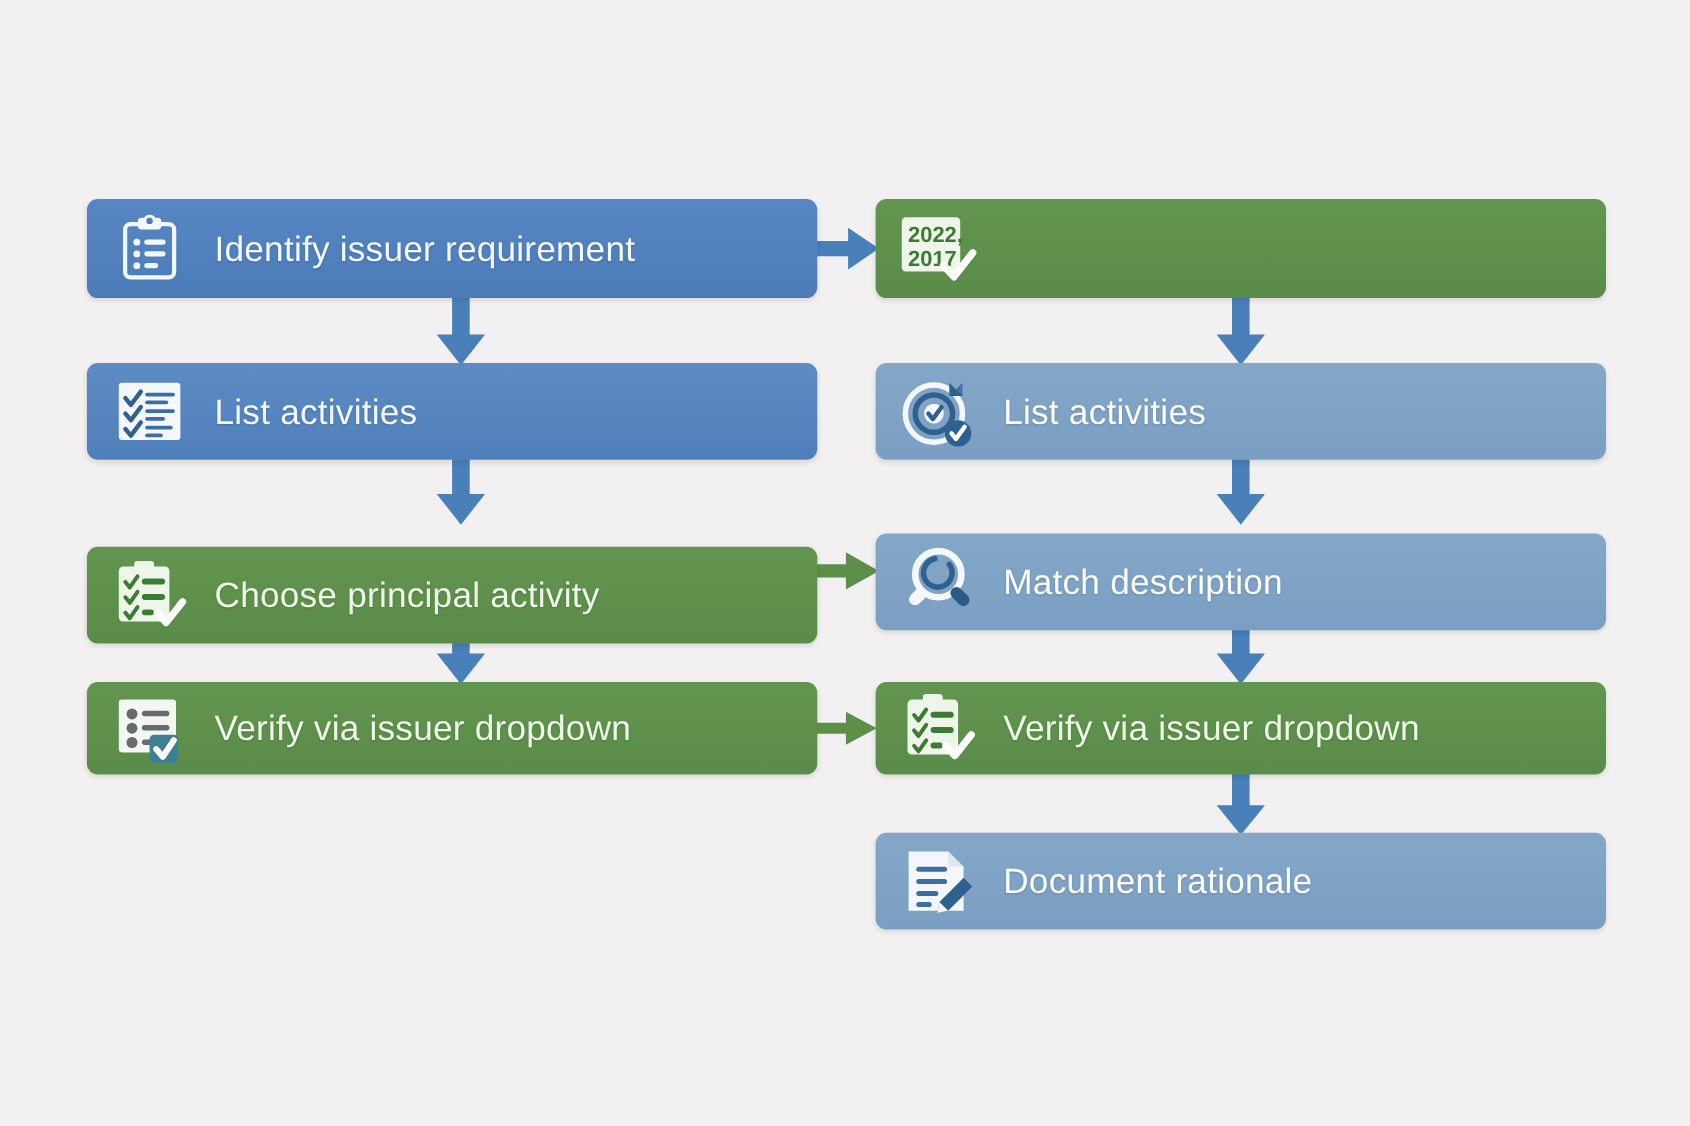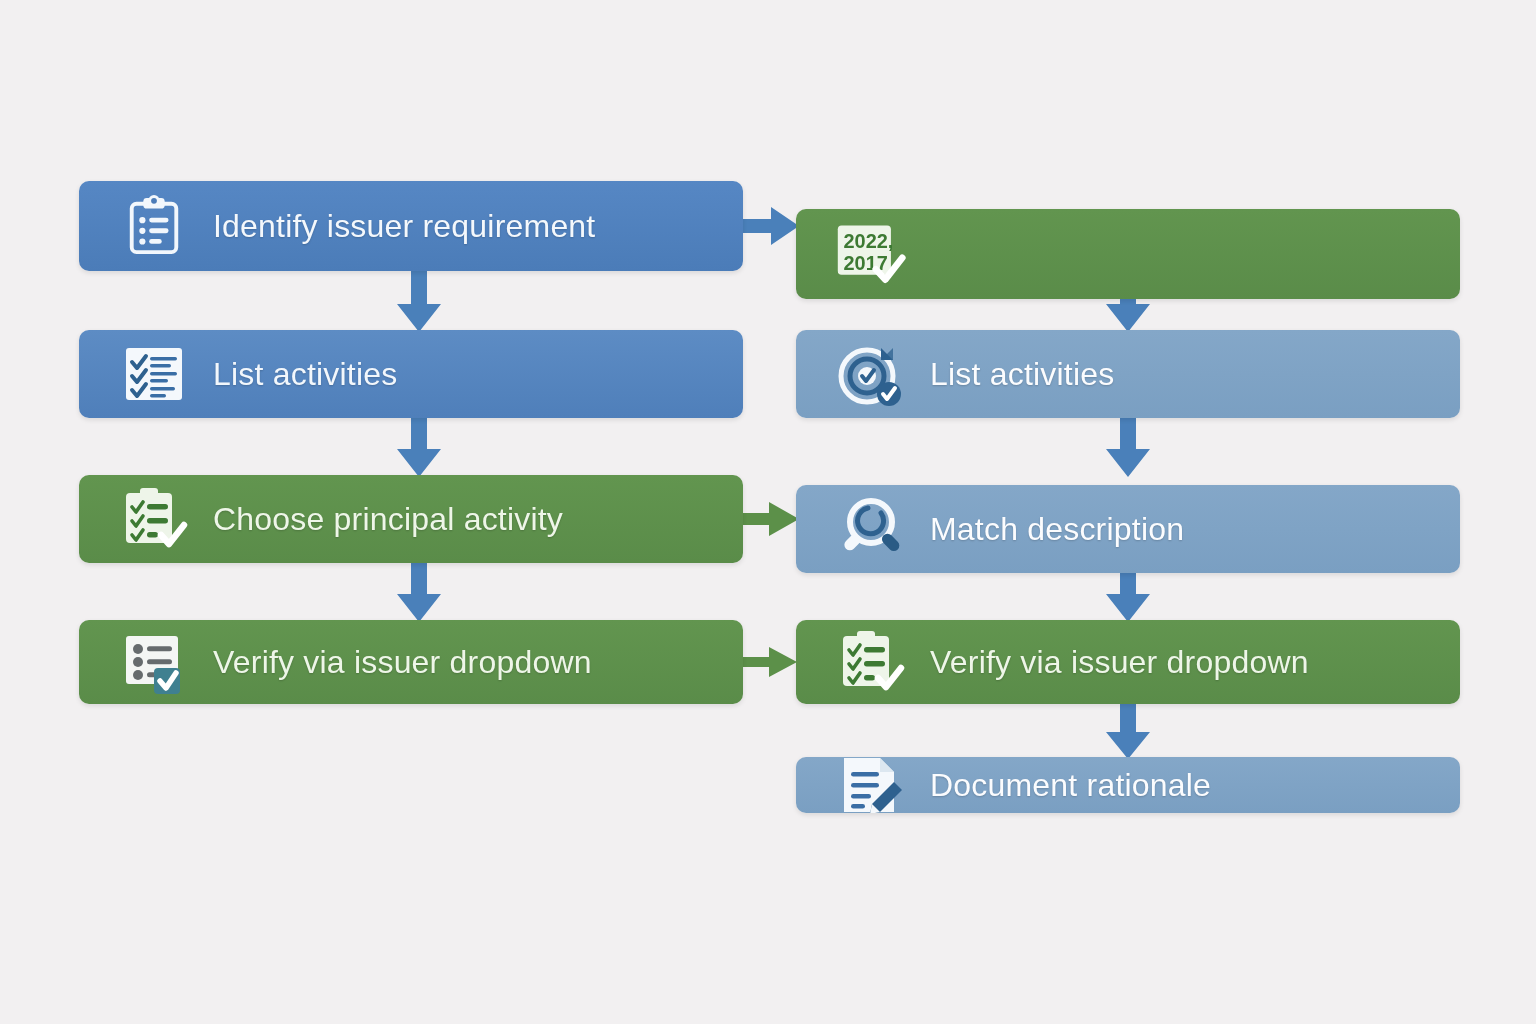--- a/index.html
+++ b/index.html
@@ -22,21 +22,21 @@
     width: 1536px;
     height: 1024px;
   }
 
   
   .node {
     position: absolute;
     display: flex;
     align-items: center;
     border-radius: 10px;
-    padding-left: 38px;
+    padding-left: 20px;
     box-shadow: 0 2px 5px rgba(0,0,0,0.10);
     overflow: hidden;
   }
 
   .node .icon-wrap {
     flex: 0 0 auto;
     width: 74px;
     height: 74px;
     display: flex;
     align-items: center;
@@ -148,21 +148,21 @@
         <rect x="27" y="23.4" width="20" height="5" rx="2.5" fill="#f2f7fc"></rect>
         <circle cx="20" cy="37" r="3.2" fill="#f2f7fc"></circle>
         <rect x="27" y="34.4" width="20" height="5" rx="2.5" fill="#f2f7fc"></rect>
         <circle cx="20" cy="48" r="3.2" fill="#f2f7fc"></circle>
         <rect x="27" y="45.4" width="13" height="5" rx="2.5" fill="#f2f7fc"></rect>
       </svg>
     </span>
     <span class="label">Identify issuer requirement</span>
   </div>
 
-  <div class="node c-green" style="left:796px; top:181px; width:664px; height:90px;margin-top:28px;">
+  <div class="node c-green" style="left:796px; top:181px; width:664px; height:90px;">
     <span class="icon-wrap" style="position:relative;">
       <svg width="74" height="66" viewBox="0 0 78 68">
         <rect x="4" y="4" width="56" height="52" rx="4" fill="#eef5e9"></rect>
         <text x="10" y="28" font-family="Liberation Sans, sans-serif" font-size="21" font-weight="bold" fill="#3d7a33">2022,</text>
         <text x="10" y="51" font-family="Liberation Sans, sans-serif" font-size="21" font-weight="bold" fill="#3d7a33">2017</text>
         <path d="M44 50 L54 61 L72 38" fill="none" stroke="#ffffff" stroke-width="7" stroke-linecap="round" stroke-linejoin="round"></path>
       </svg>
     </span>
   </div>
 
@@ -193,21 +193,21 @@
         <path d="M25 36 L29 41 L37 30" fill="none" stroke="#2e618f" stroke-width="4" stroke-linecap="round" stroke-linejoin="round"></path>
         <path d="M44 8 L44 20 L56 20 Z" fill="#2e618f"></path>
         <path d="M56 8 L56 20 L44 20 Z" fill="#2e618f" opacity="0.75"></path>
         <circle cx="52" cy="54" r="12" fill="#2e618f"></circle>
         <path d="M46 54 L50 59 L58 48" fill="none" stroke="#ffffff" stroke-width="4" stroke-linecap="round" stroke-linejoin="round"></path>
       </svg>
     </span>
     <span class="label">List activities</span>
   </div>
 
-  <div class="node c-green" style="left:79px; top:475px; width:664px; height:88px;">
+  <div class="node c-green" style="left:79px; top:497px; width:664px; height:88px;">
     <span class="icon-wrap">
       <svg width="68" height="68" viewBox="0 0 68 68">
         <rect x="6" y="8" width="46" height="50" rx="4" fill="#eef5e9"></rect>
         <rect x="20" y="3" width="18" height="10" rx="3" fill="#eef5e9"></rect>
         <path d="M12 22 L16 27 L23 17" fill="none" stroke="#3d7a33" stroke-width="3.6" stroke-linecap="round" stroke-linejoin="round"></path>
         <rect x="27" y="19" width="21" height="5.4" rx="2.7" fill="#3d7a33"></rect>
         <path d="M12 36 L16 41 L23 31" fill="none" stroke="#3d7a33" stroke-width="3.6" stroke-linecap="round" stroke-linejoin="round"></path>
         <rect x="27" y="33" width="21" height="5.4" rx="2.7" fill="#3d7a33"></rect>
         <path d="M12 50 L16 55 L23 45" fill="none" stroke="#3d7a33" stroke-width="3.6" stroke-linecap="round" stroke-linejoin="round"></path>
         <rect x="27" y="47" width="11" height="5.4" rx="2.7" fill="#3d7a33"></rect>
@@ -256,21 +256,21 @@
         <path d="M12 36 L16 41 L23 31" fill="none" stroke="#3d7a33" stroke-width="3.6" stroke-linecap="round" stroke-linejoin="round"></path>
         <rect x="27" y="33" width="21" height="5.4" rx="2.7" fill="#3d7a33"></rect>
         <path d="M12 50 L16 55 L23 45" fill="none" stroke="#3d7a33" stroke-width="3.6" stroke-linecap="round" stroke-linejoin="round"></path>
         <rect x="27" y="47" width="11" height="5.4" rx="2.7" fill="#3d7a33"></rect>
         <path d="M41 50 L49 59 L64 40" fill="none" stroke="#ffffff" stroke-width="6.5" stroke-linecap="round" stroke-linejoin="round"></path>
       </svg>
     </span>
     <span class="label">Verify via issuer dropdown</span>
   </div>
 
-  <div class="node c-blue-light" style="left:796px; top:757px; width:664px; height:56px;">
+  <div class="node c-blue-light" style="left:796px; top:757px; width:664px; height:88px;">
     <span class="icon-wrap">
       <svg width="66" height="66" viewBox="0 0 66 66">
         <path d="M6 6 H42 L56 20 V60 H6 Z" fill="#f4f8fc"></path>
         <path d="M42 6 L56 20 H42 Z" fill="#dce7f0"></path>
         <rect x="13" y="20" width="28" height="4.6" rx="2.3" fill="#3a6ea5"></rect>
         <rect x="13" y="31" width="28" height="4.6" rx="2.3" fill="#3a6ea5"></rect>
         <rect x="13" y="42" width="20" height="4.6" rx="2.3" fill="#3a6ea5"></rect>
         <rect x="13" y="52" width="14" height="4.6" rx="2.3" fill="#3a6ea5"></rect>
         <path d="M56 30 L64 38 L42 60 L32 62 L34 52 Z" fill="#2e618f"></path>
         <path d="M34 52 L32 62 L42 60 Z" fill="#f4f8fc"></path>

